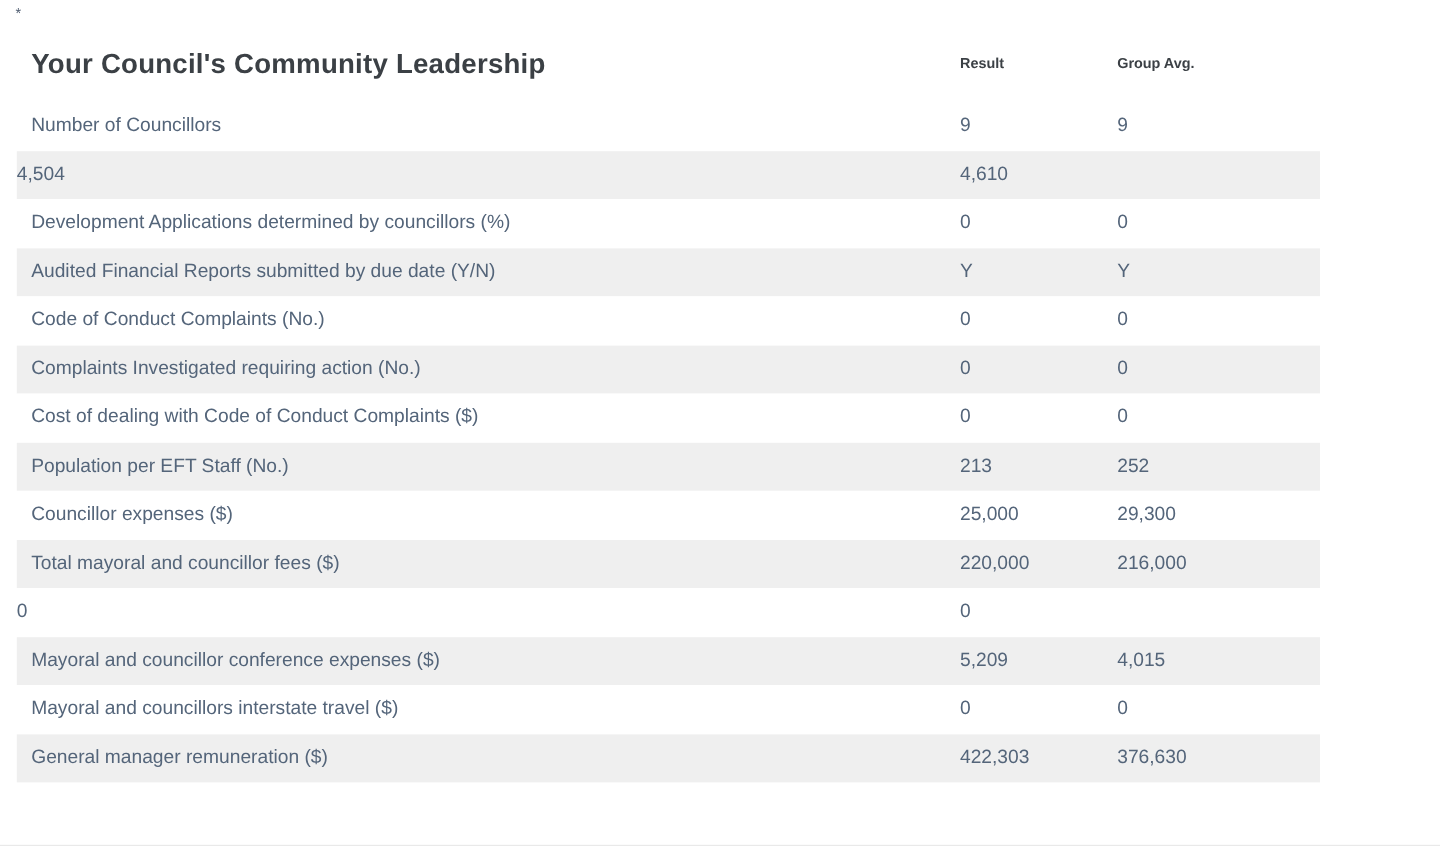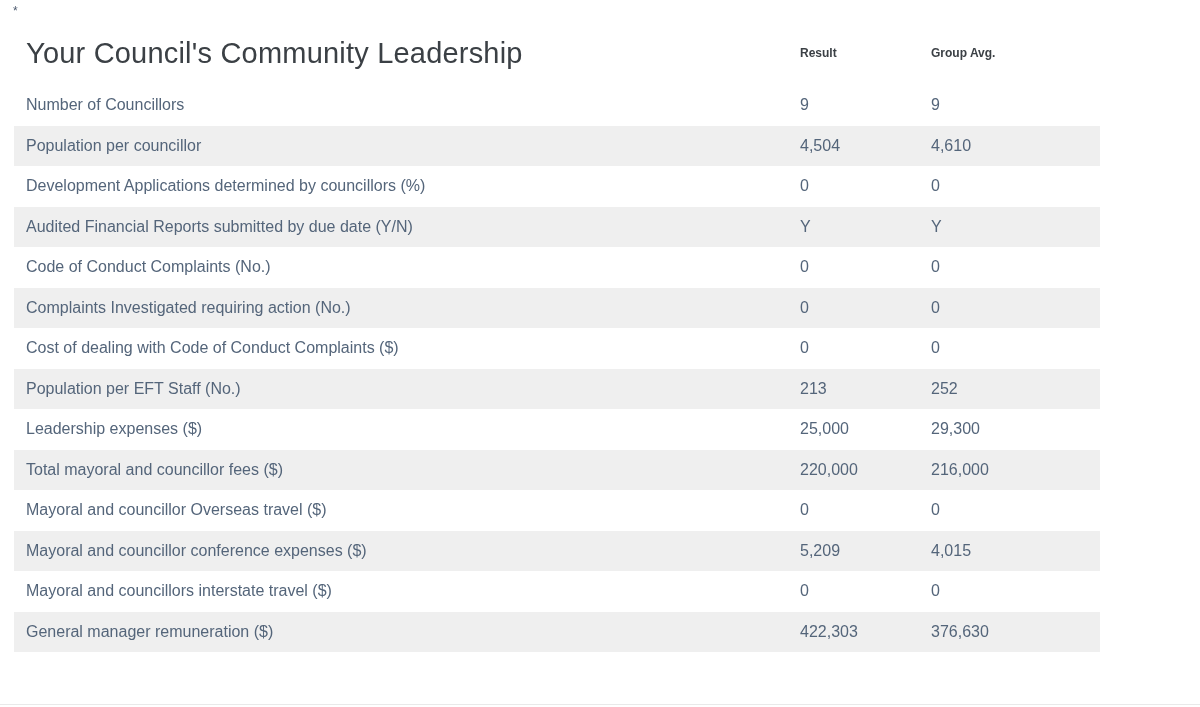--- a/index.html
+++ b/index.html
@@ -29,22 +29,22 @@
     width: 1086px;
   }
   .header-row {
     display: grid;
     grid-template-columns: 786px 131px 1fr;
     align-items: center;
     height: 34px;
   }
   .page-title {
     padding-left: 12px;
-    font-size: 29px;
-    font-weight: 400;
+    font-size: 23px;
+    font-weight: 700;
     color: #3b4045;
     letter-spacing: 0.2px;
     white-space: nowrap;
   }
   .col-header {
     font-size: 12px;
     font-weight: 700;
     color: #3b4045;
     white-space: nowrap;
   }
@@ -97,21 +97,20 @@
 
     <div class="rows">
 
       <div class="row">
         <div class="cell-label">Number of Councillors</div>
         <div class="cell-value">9</div>
         <div class="cell-value">9</div>
       </div>
 
       <div class="row">
-        <div class="cell-label">Population per councillor</div>
         <div class="cell-value">4,504</div>
         <div class="cell-value">4,610</div>
       </div>
 
       <div class="row">
         <div class="cell-label">Development Applications determined by councillors (%)</div>
         <div class="cell-value">0</div>
         <div class="cell-value">0</div>
       </div>
 
@@ -139,33 +138,32 @@
         <div class="cell-value">0</div>
       </div>
 
       <div class="row">
         <div class="cell-label">Population per EFT Staff (No.)</div>
         <div class="cell-value">213</div>
         <div class="cell-value">252</div>
       </div>
 
       <div class="row">
-        <div class="cell-label">Leadership expenses ($)</div>
+        <div class="cell-label">Councillor expenses ($)</div>
         <div class="cell-value">25,000</div>
         <div class="cell-value">29,300</div>
       </div>
 
       <div class="row">
         <div class="cell-label">Total mayoral and councillor fees ($)</div>
         <div class="cell-value">220,000</div>
         <div class="cell-value">216,000</div>
       </div>
 
       <div class="row">
-        <div class="cell-label">Mayoral and councillor Overseas travel ($)</div>
         <div class="cell-value">0</div>
         <div class="cell-value">0</div>
       </div>
 
       <div class="row">
         <div class="cell-label">Mayoral and councillor conference expenses ($)</div>
         <div class="cell-value">5,209</div>
         <div class="cell-value">4,015</div>
       </div>
 

